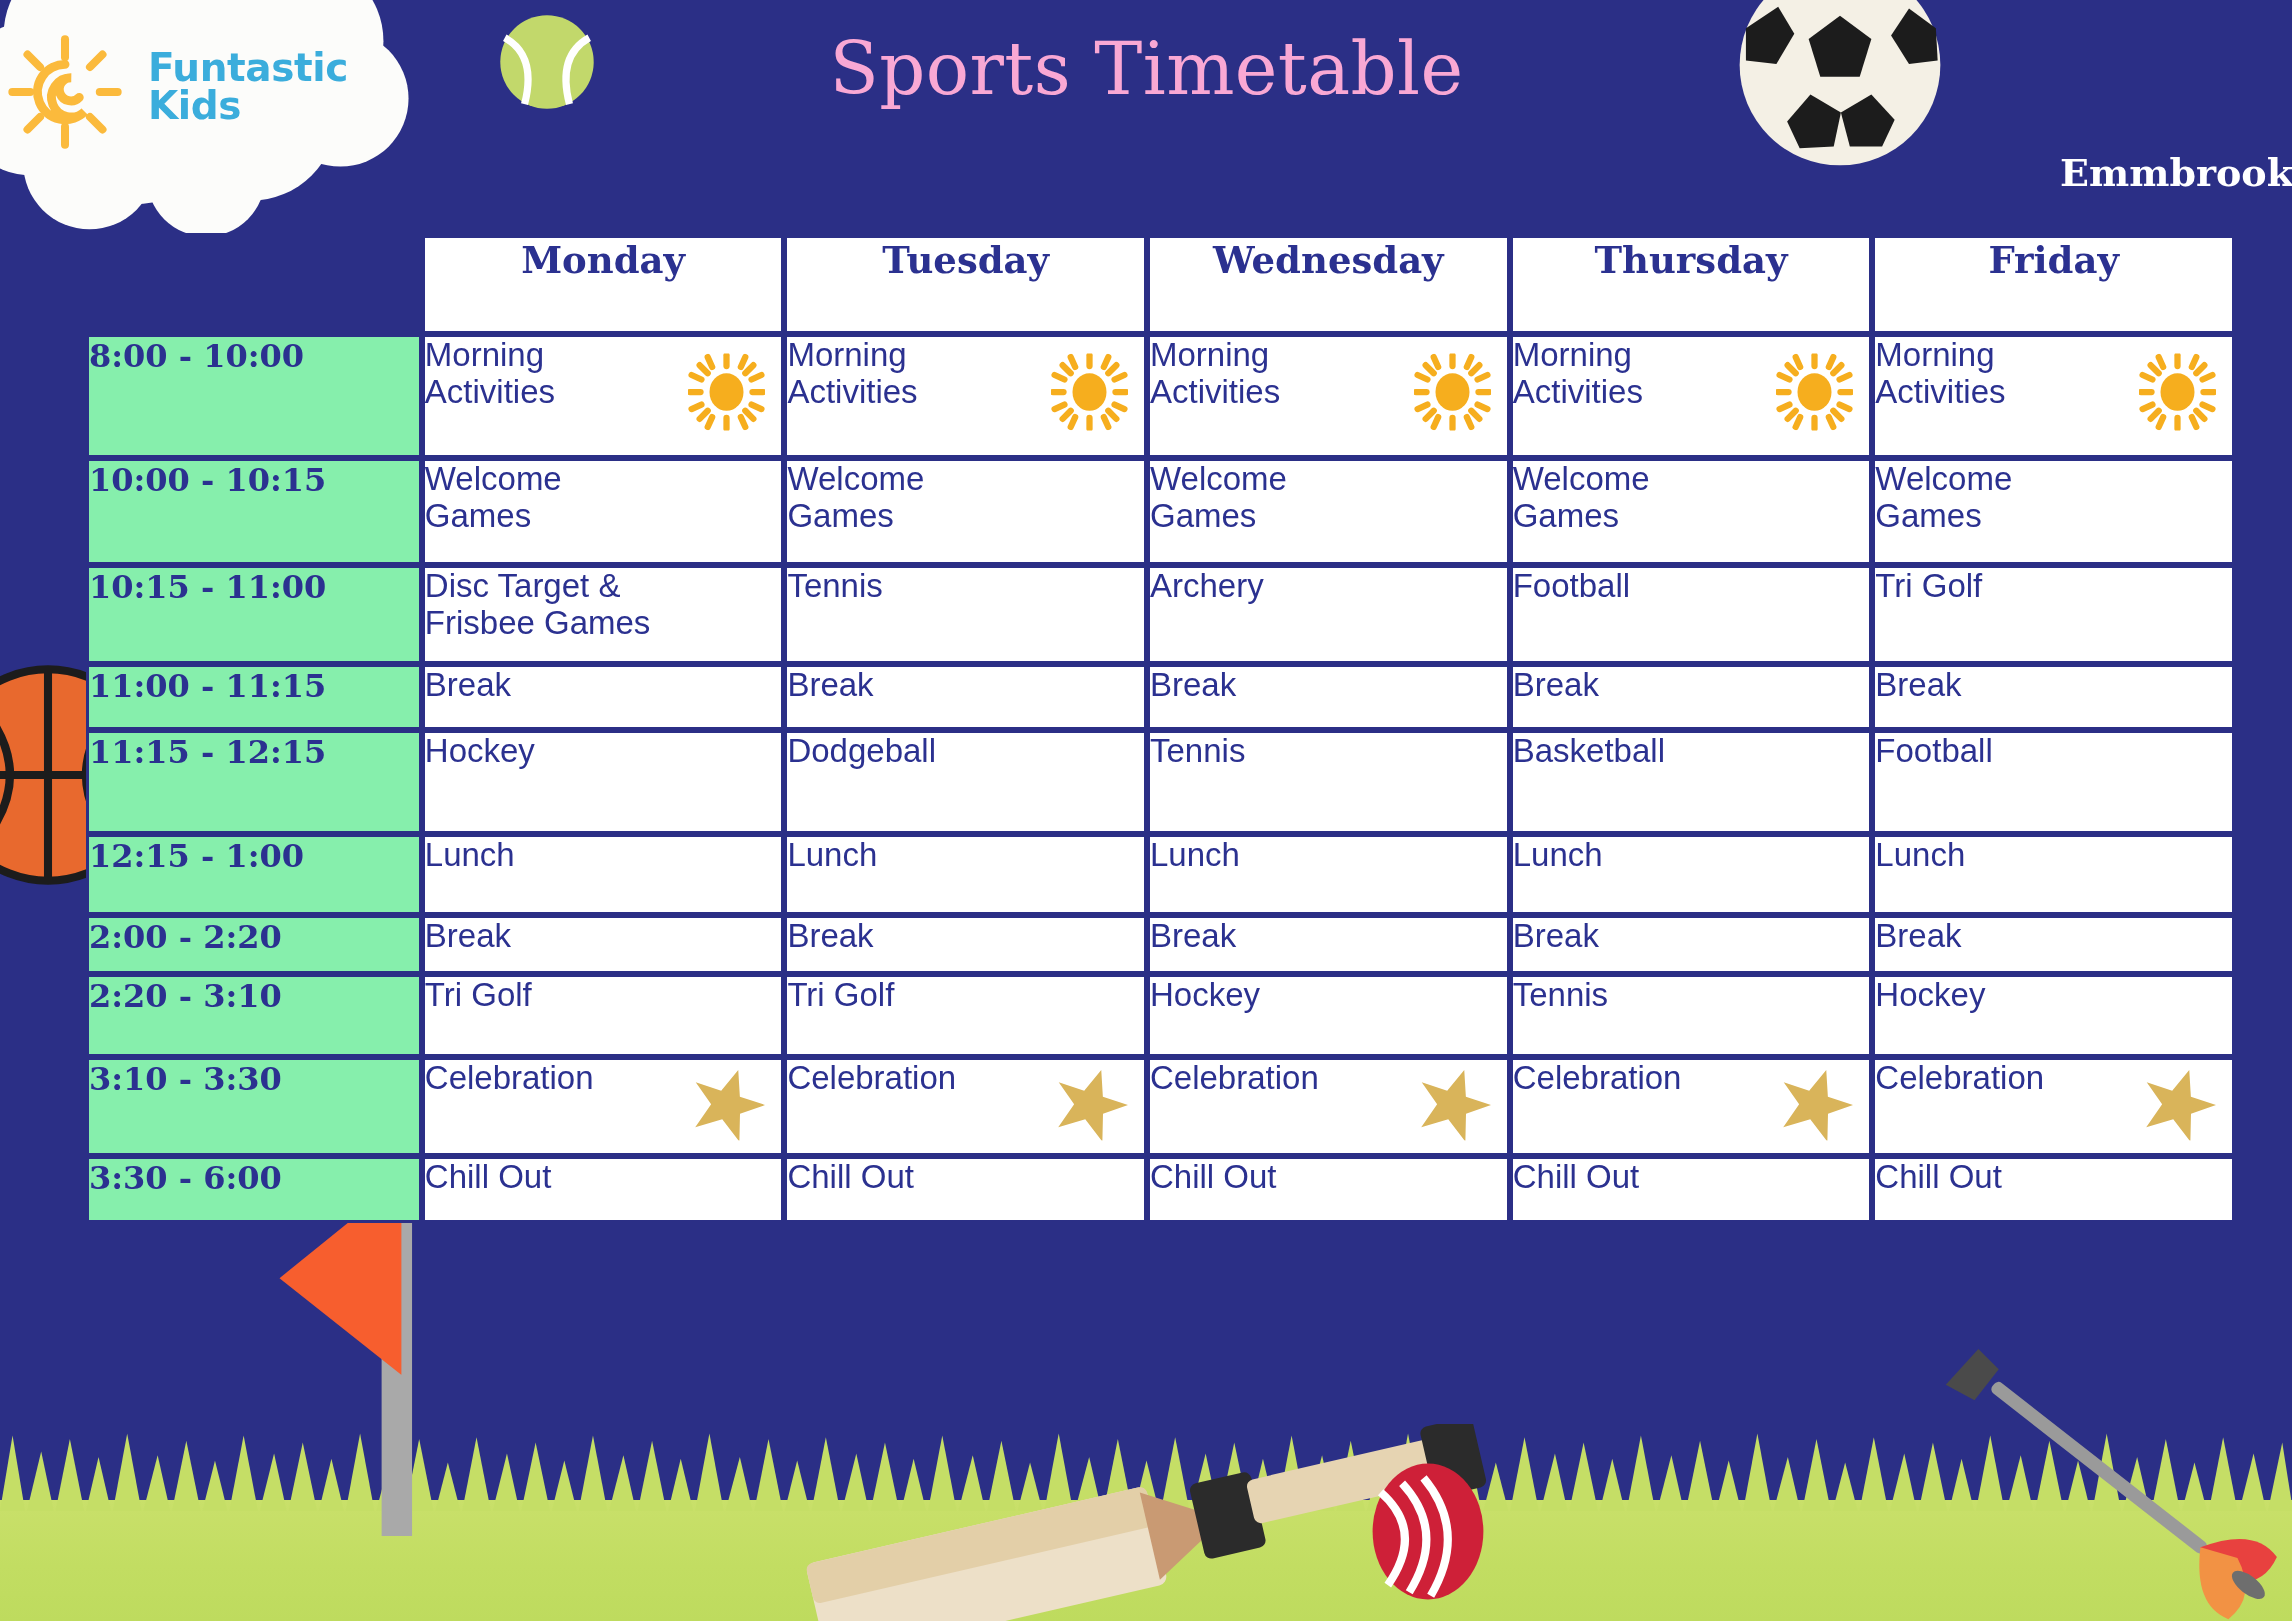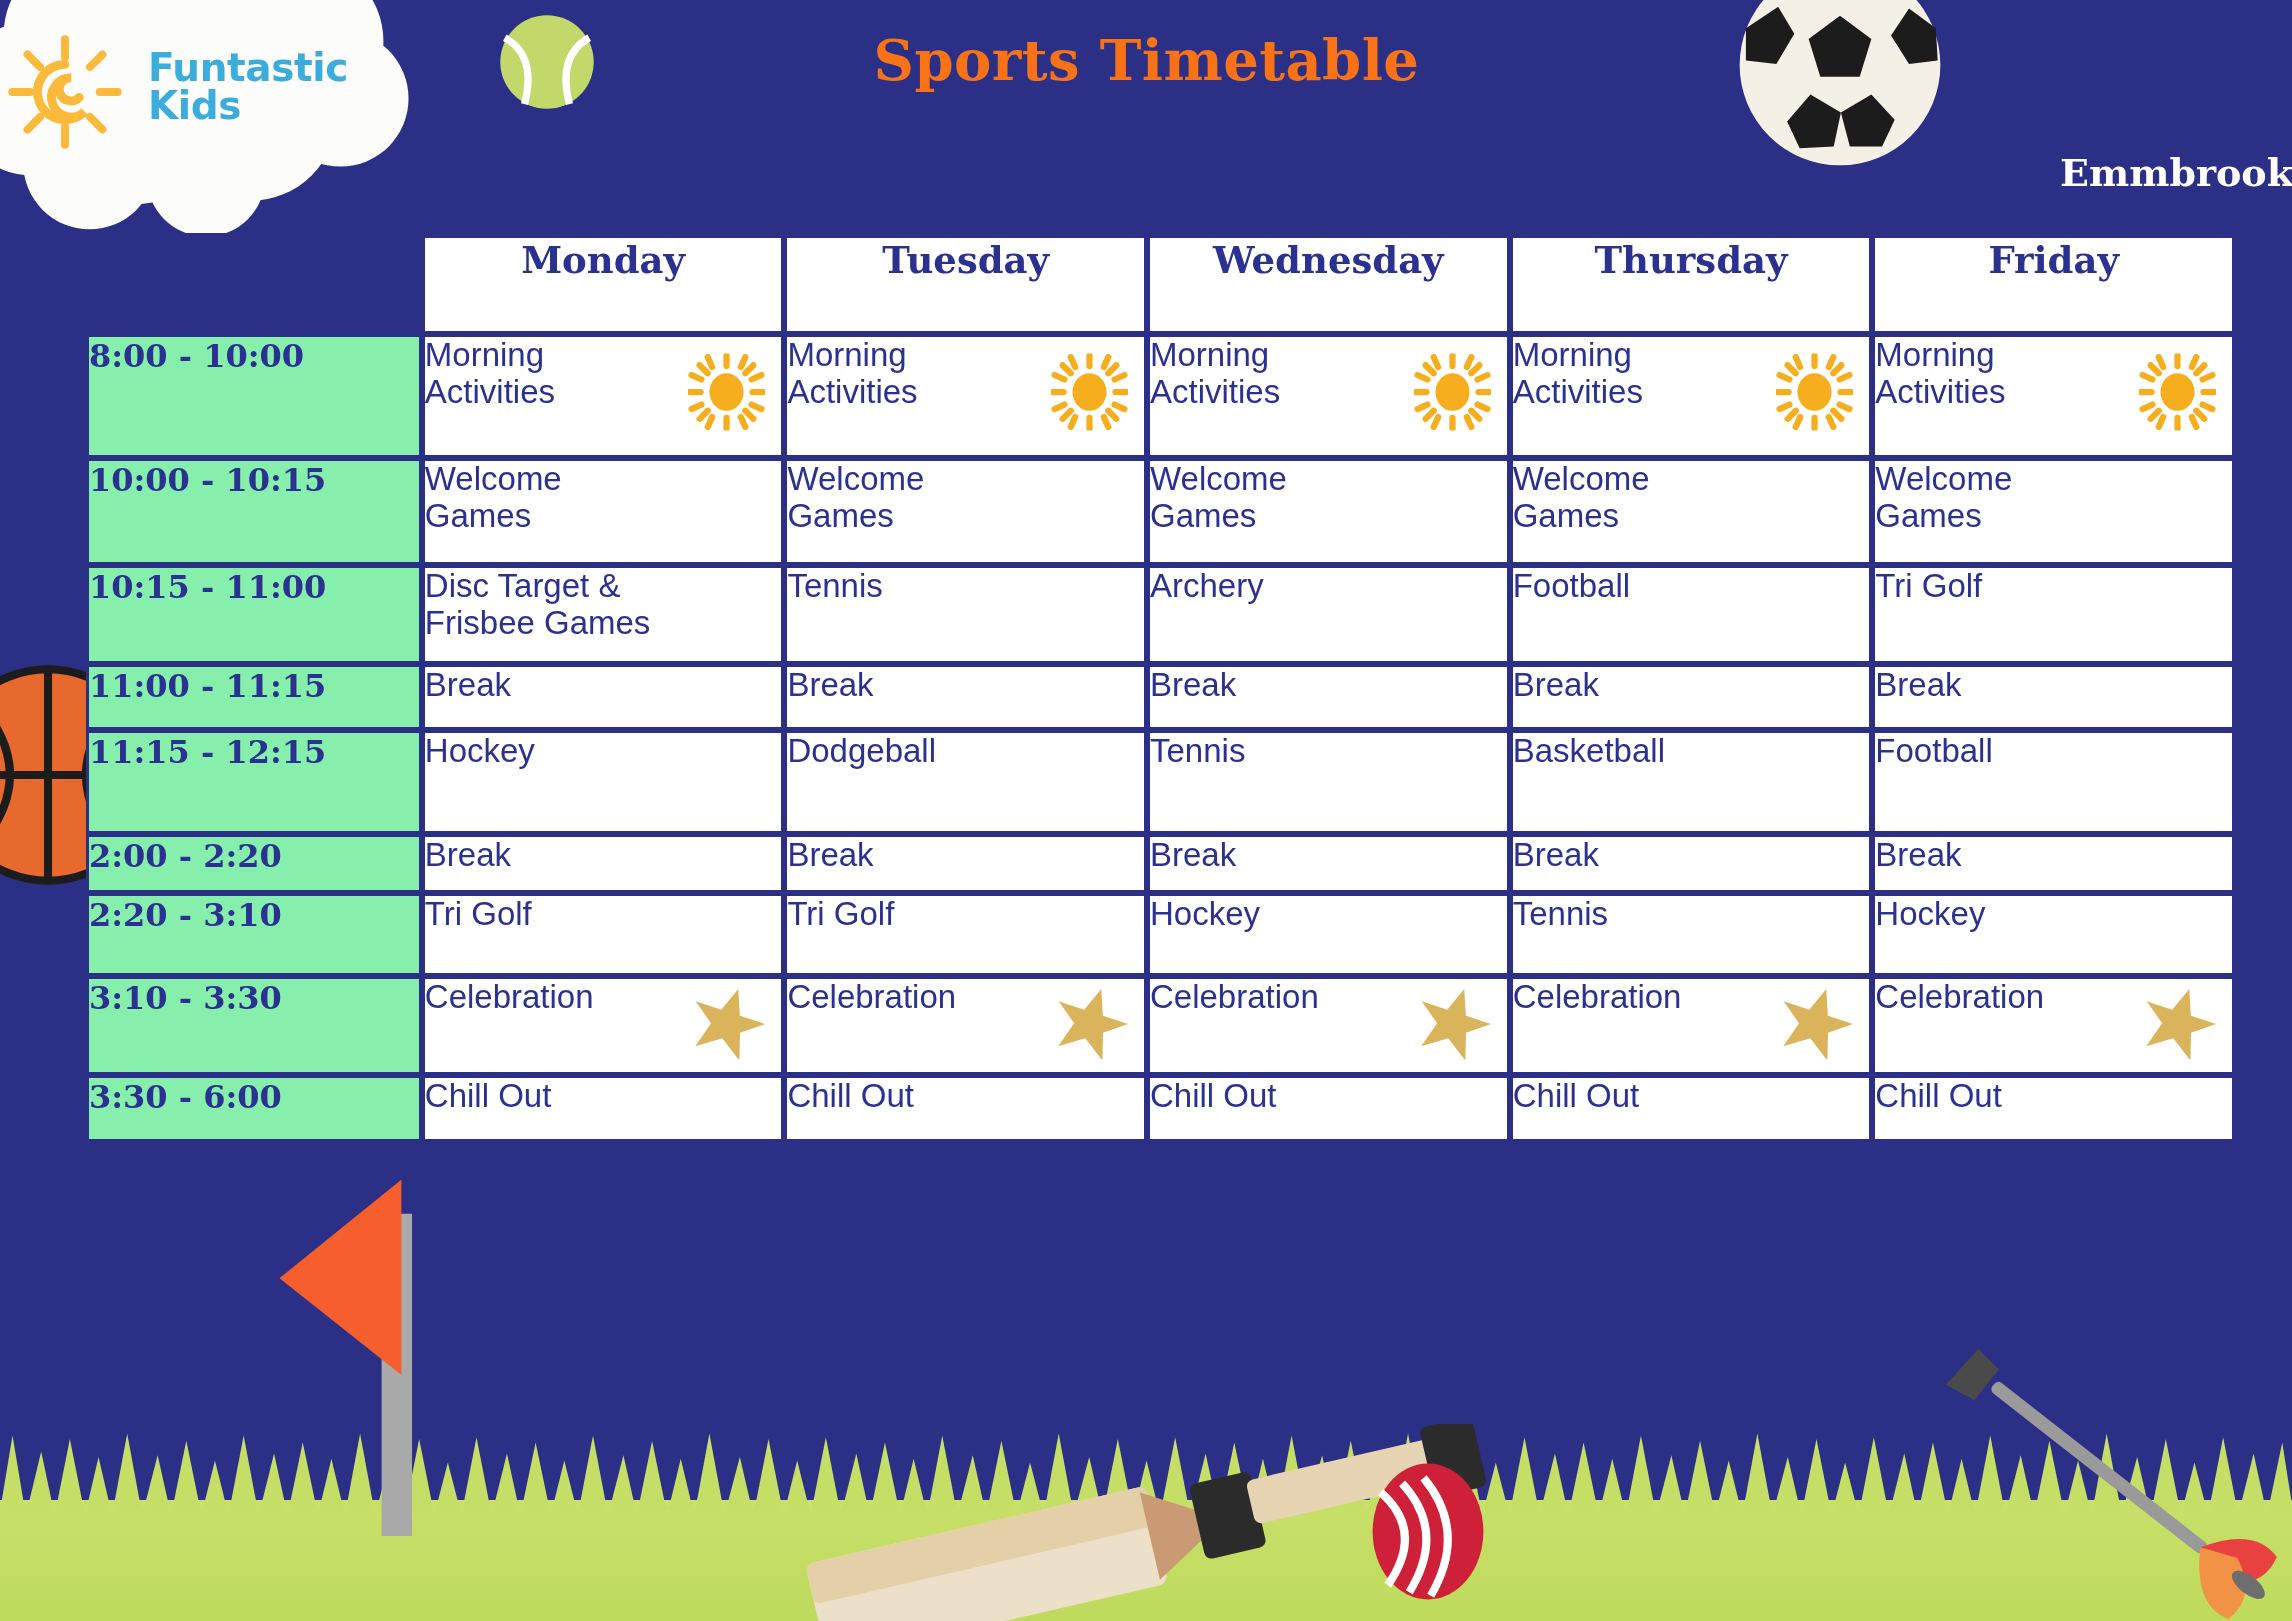--- a/index.html
+++ b/index.html
@@ -47,22 +47,22 @@
   #bow { left: 1997px; top: 452px; width: 296px; height: 537px; }
   
   #arrow { left: 1926px; top: 1343px; width: 367px; height: 278px; }
   
   #cricket { left: 788px; top: 1424px; width: 699px; height: 197px; }
 
   
   #header { position: absolute; left: 0; top: 0; width: 2293px; height: 224px; }
   #title {
     position: absolute; left: 0; right: 0; top: 27px; text-align: center;
-    font-family: "DejaVu Serif", serif; font-weight: 700;
-    font-size: 56px; color: #f97316; letter-spacing: 0.4px;
+    font-family: "DejaVu Serif", serif; font-weight: 400;
+    font-size: 72px; color: #f9a8d4; letter-spacing: 0.4px;
   }
   #subtitle {
     position: absolute; left: 0; right: 0; top: 150px; text-align: right;
     font-family: "DejaVu Serif", serif; font-weight: 700;
     font-size: 38px; color: #FFFFFF;
   }
 
   
   #grid {
     position: absolute; left: 86px; top: 235px;
@@ -539,20 +539,38 @@
         <td class="cell-act">
           <span class="txt">Tennis</span>
         </td>
         <td class="cell-act">
           <span class="txt">Basketball</span>
         </td>
         <td class="cell-act">
           <span class="txt">Football</span>
         </td>
       </tr>
+      <tr class="r-h6">
+        <td class="cell-time">12:15 - 1:00</td>
+        <td class="cell-act">
+          <span class="txt">Lunch</span>
+        </td>
+        <td class="cell-act">
+          <span class="txt">Lunch</span>
+        </td>
+        <td class="cell-act">
+          <span class="txt">Lunch</span>
+        </td>
+        <td class="cell-act">
+          <span class="txt">Lunch</span>
+        </td>
+        <td class="cell-act">
+          <span class="txt">Lunch</span>
+        </td>
+      </tr>
       <tr class="r-h8">
         <td class="cell-time">2:00 - 2:20</td>
         <td class="cell-act">
           <span class="txt">Break</span>
         </td>
         <td class="cell-act">
           <span class="txt">Break</span>
         </td>
         <td class="cell-act">
           <span class="txt">Break</span>

